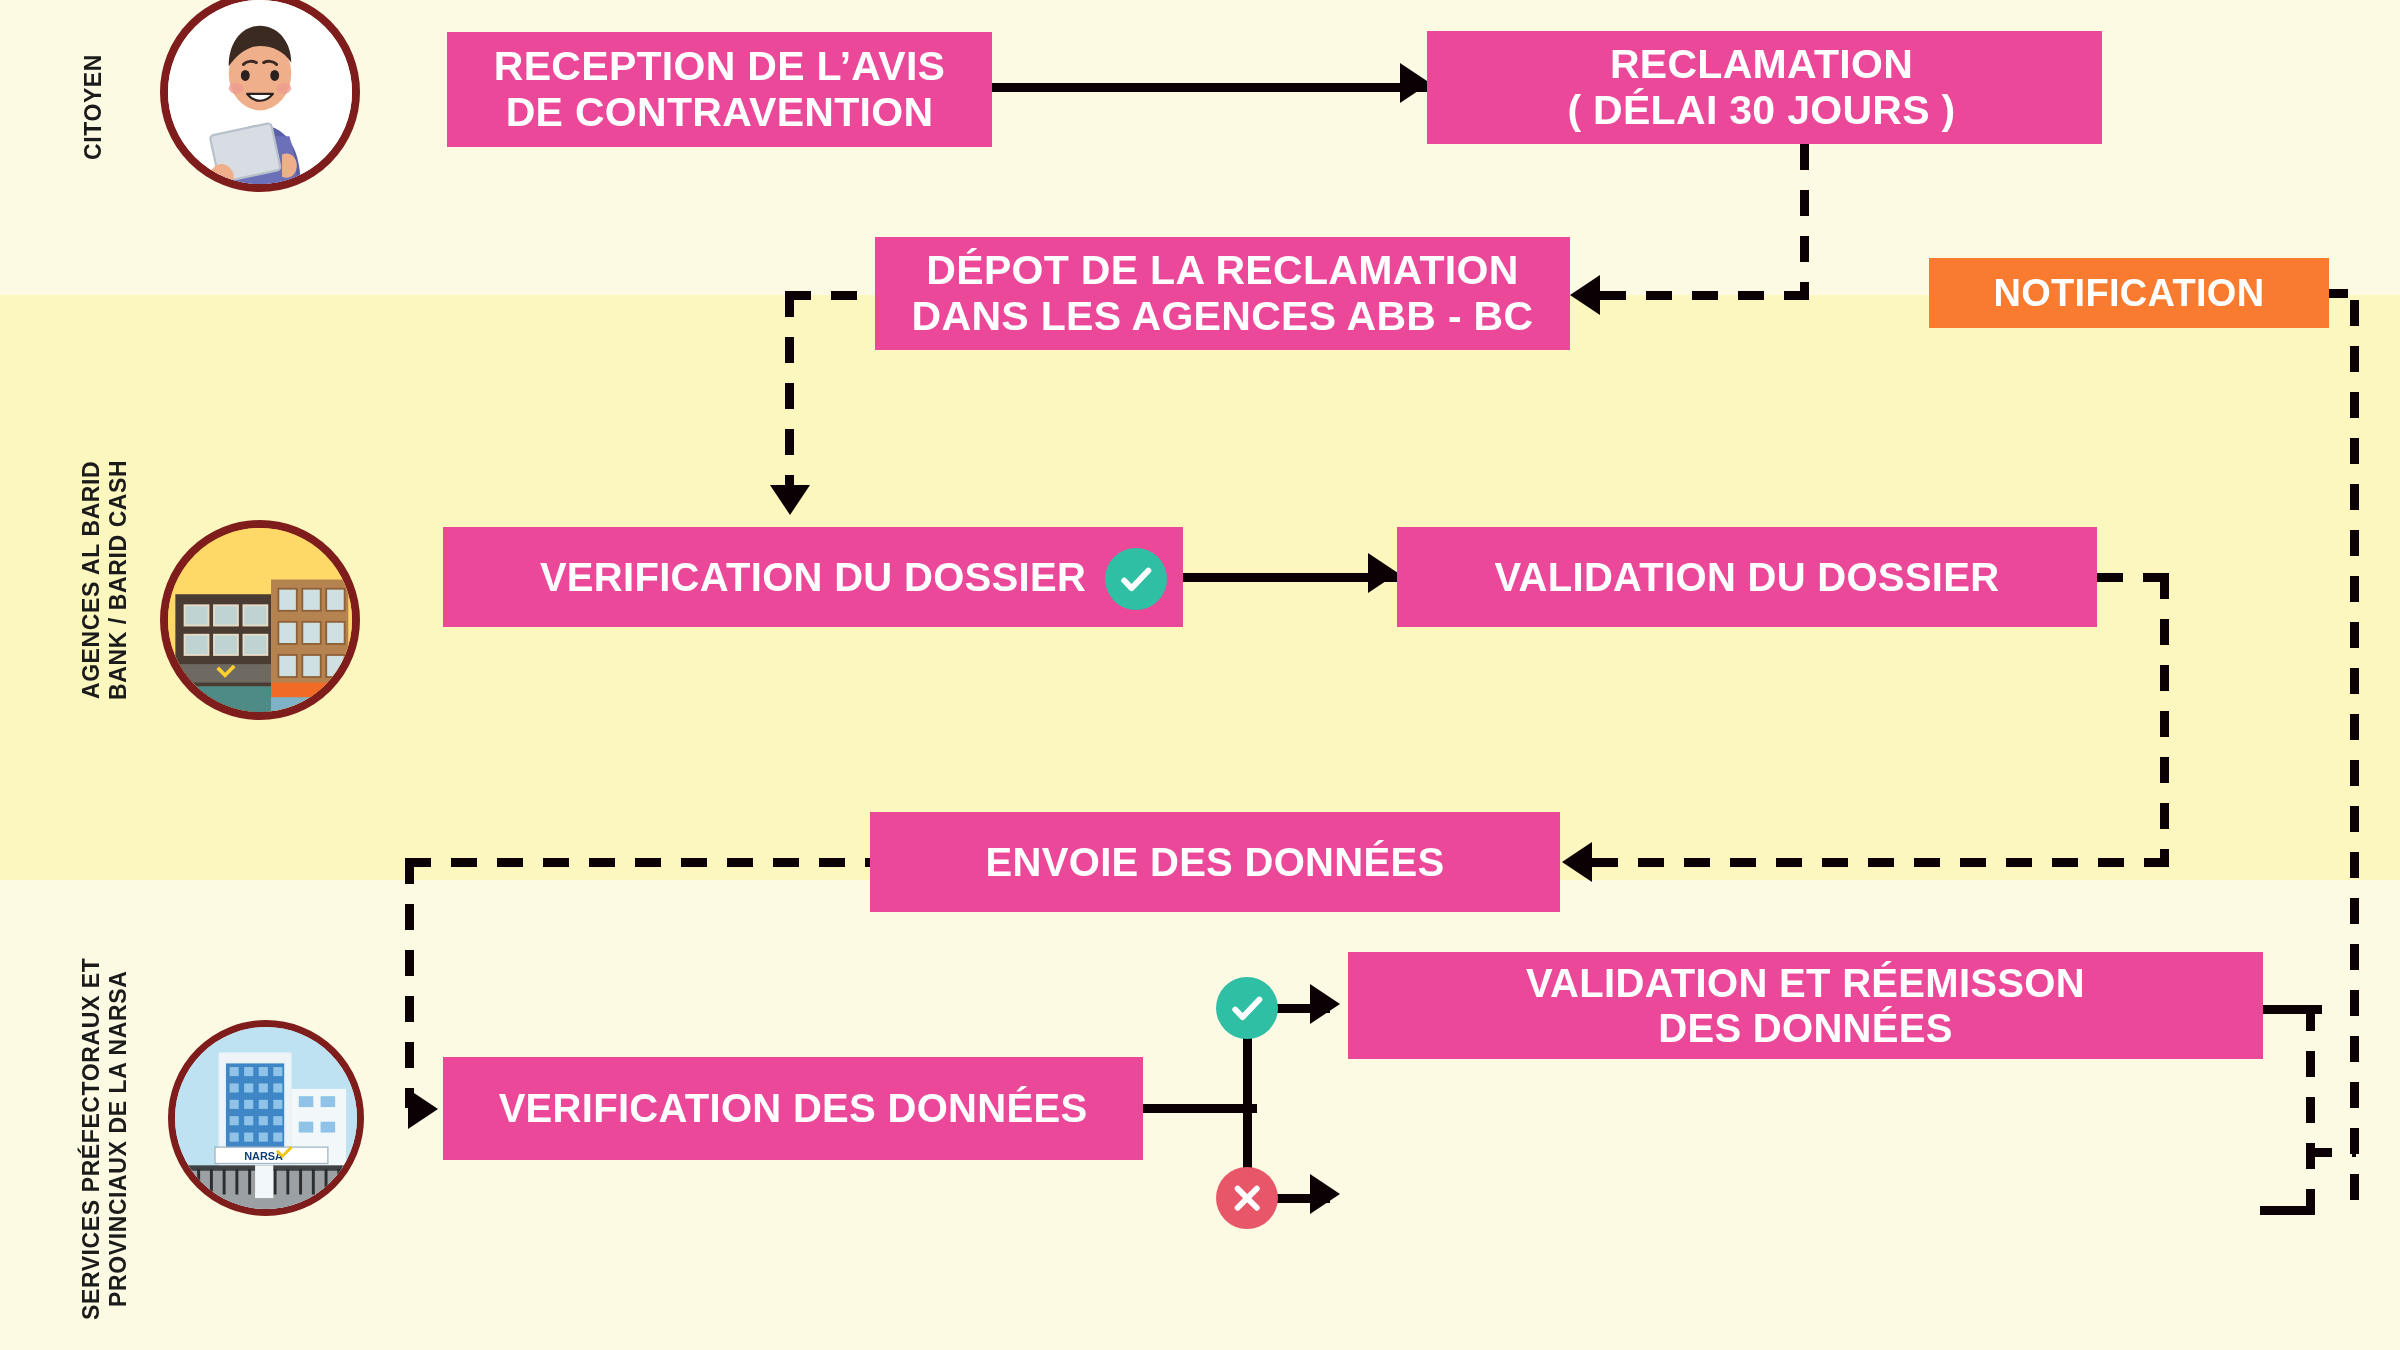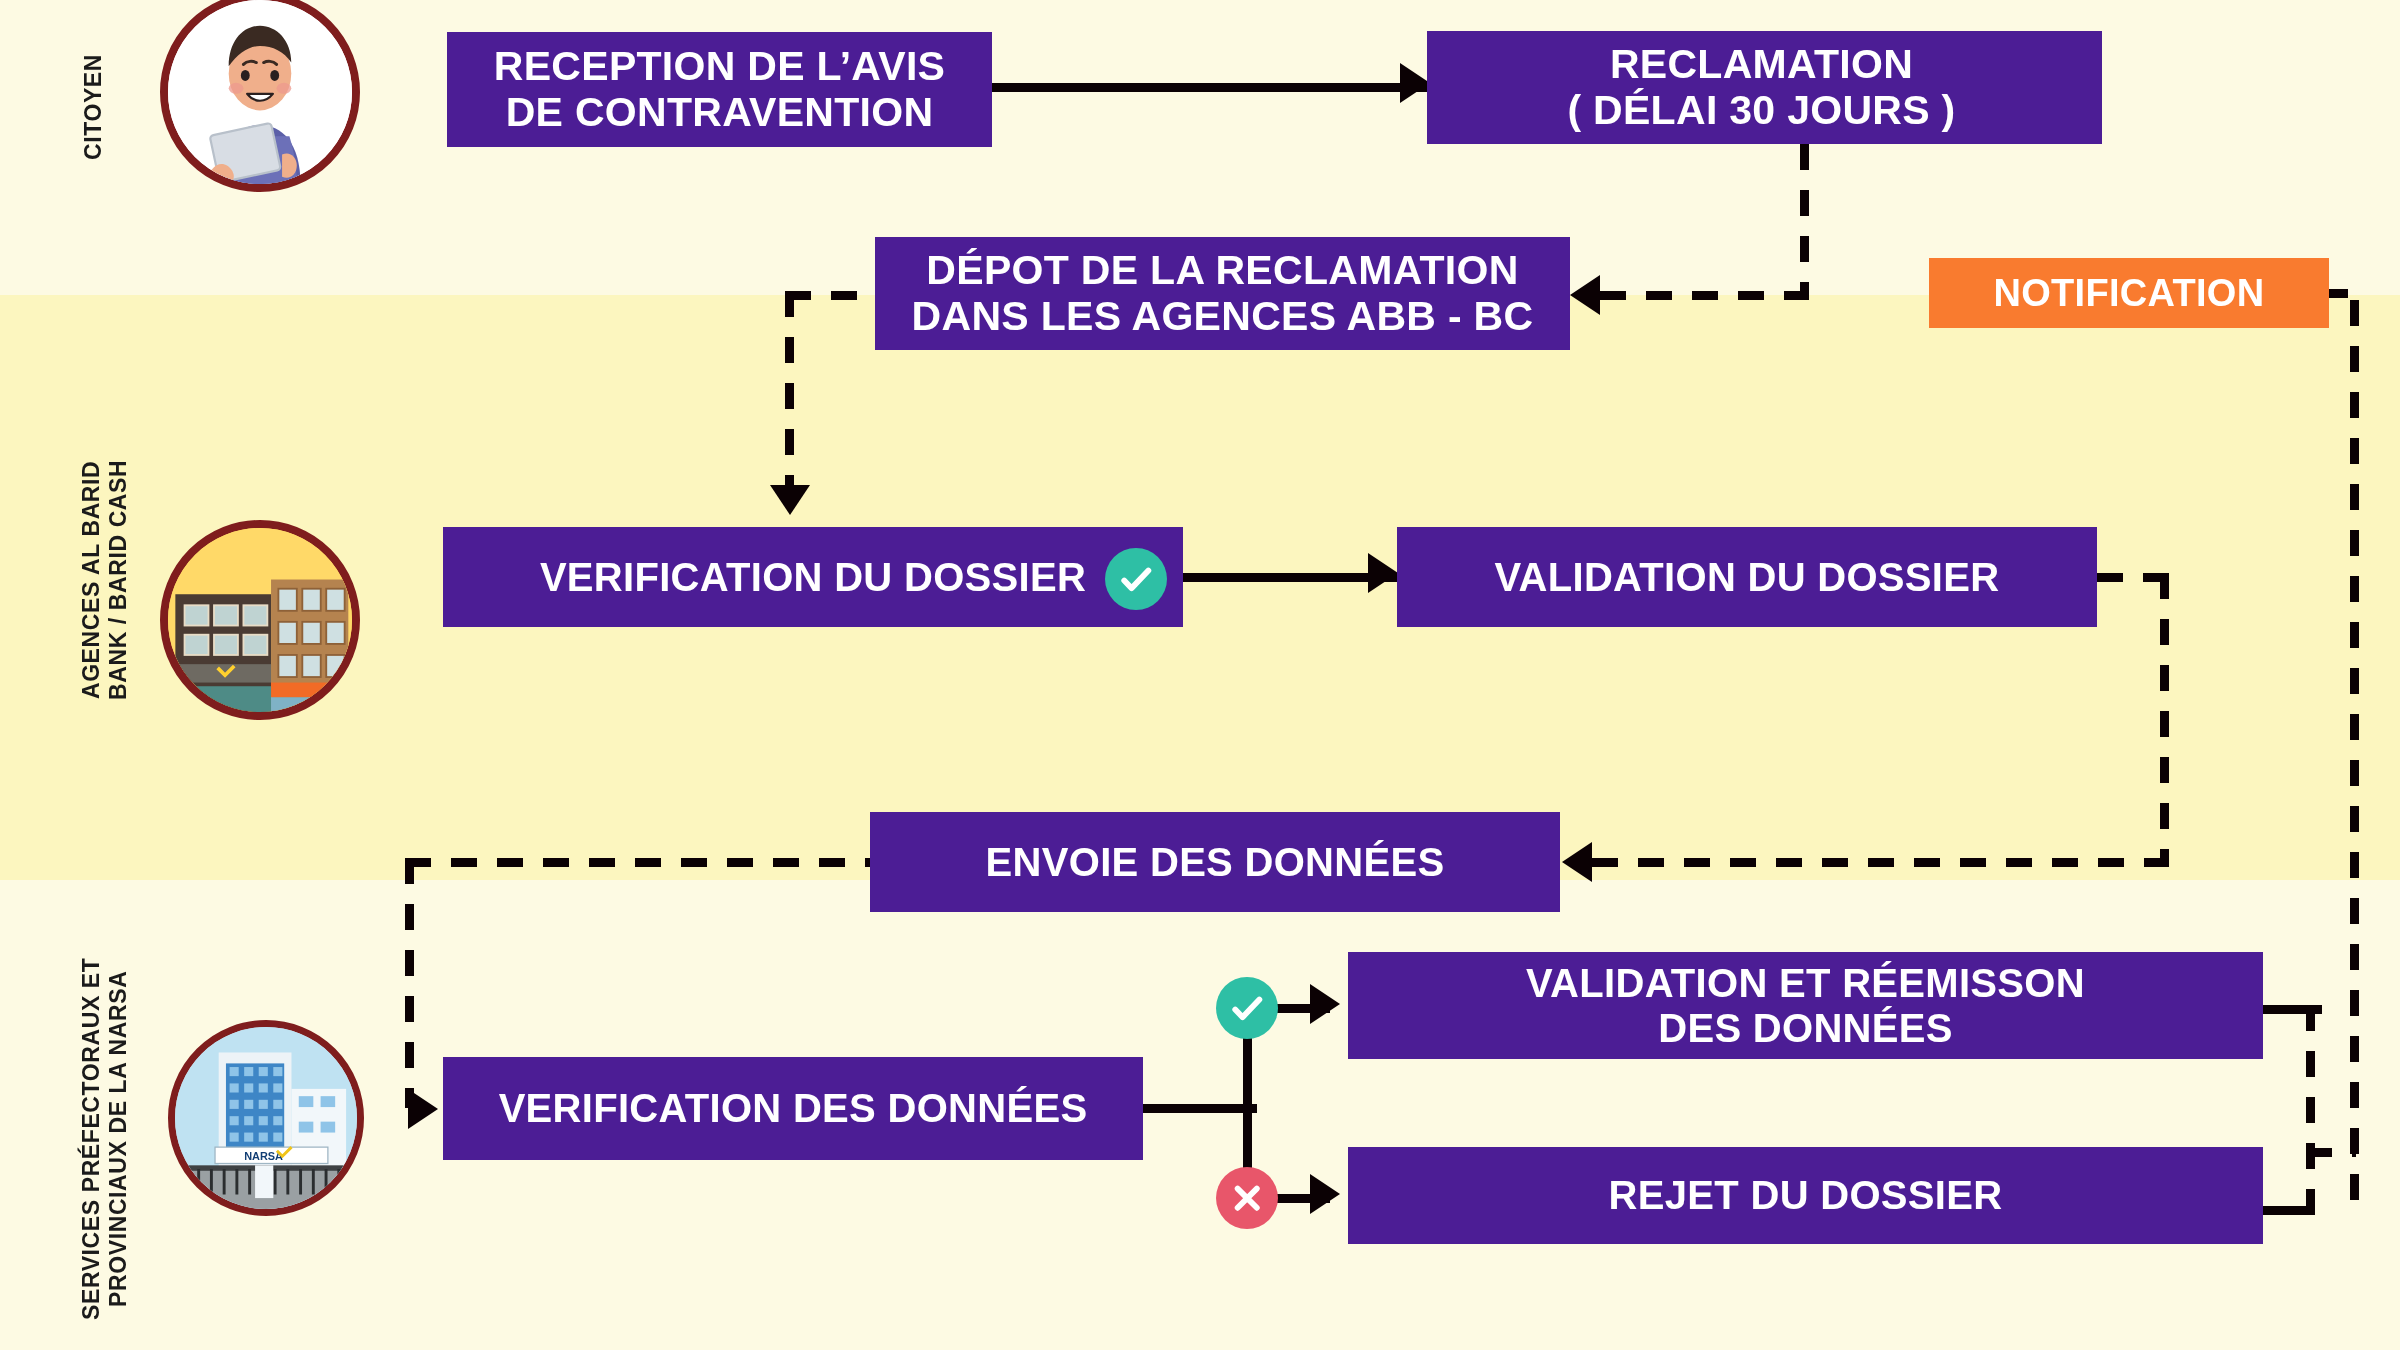--- a/index.html
+++ b/index.html
@@ -43,21 +43,21 @@
   }
   #avatar-citoyen{left:160px;top:-8px;width:200px;height:200px;}
   #avatar-agence{left:160px;top:520px;width:200px;height:200px;background:#FFD968;}
   #avatar-narsa{left:168px;top:1020px;width:196px;height:196px;border-width:7px;background:#cfd6da;}
 
   .av-svg{width:100%;height:100%;display:block;}
 
   
   .box{
     position:absolute;
-    background:#4c1d95;
+    background:#ec4899;
     color:#ffffff;
     font-weight:bold;
     display:flex;align-items:center;justify-content:center;
     text-align:center;
     line-height:1.12;
     letter-spacing:.3px;
     box-sizing:border-box;
     padding:6px 14px;
   }
   .box.orange{background:#F97B2F;margin-left:7px;}
@@ -299,23 +299,20 @@
 
   <div class="box" id="box-verifdon">
     <span class="txt">VERIFICATION DES DONNÉES</span>
   </div>
 
   <div class="box" id="box-validreem">
     <span class="txt">VALIDATION ET RÉEMISSON
 DES DONNÉES</span>
   </div>
 
-  <div class="box" id="box-rejet">
-    <span class="txt">REJET DU DOSSIER</span>
-  </div>
 
   <div class="badge ok" id="badge-verifdoss">
     <svg viewBox="0 0 24 24" aria-hidden="true">
         <path d="M4.5 12.8l4.6 4.8L19.6 6.6" fill="none" stroke="#ffffff" stroke-width="3.6" stroke-linecap="round" stroke-linejoin="round"></path>
       </svg>
   </div>
 
   <div class="badge ok" id="badge-ok-narsa">
     <svg viewBox="0 0 24 24" aria-hidden="true">
         <path d="M4.5 12.8l4.6 4.8L19.6 6.6" fill="none" stroke="#ffffff" stroke-width="3.6" stroke-linecap="round" stroke-linejoin="round"></path>

